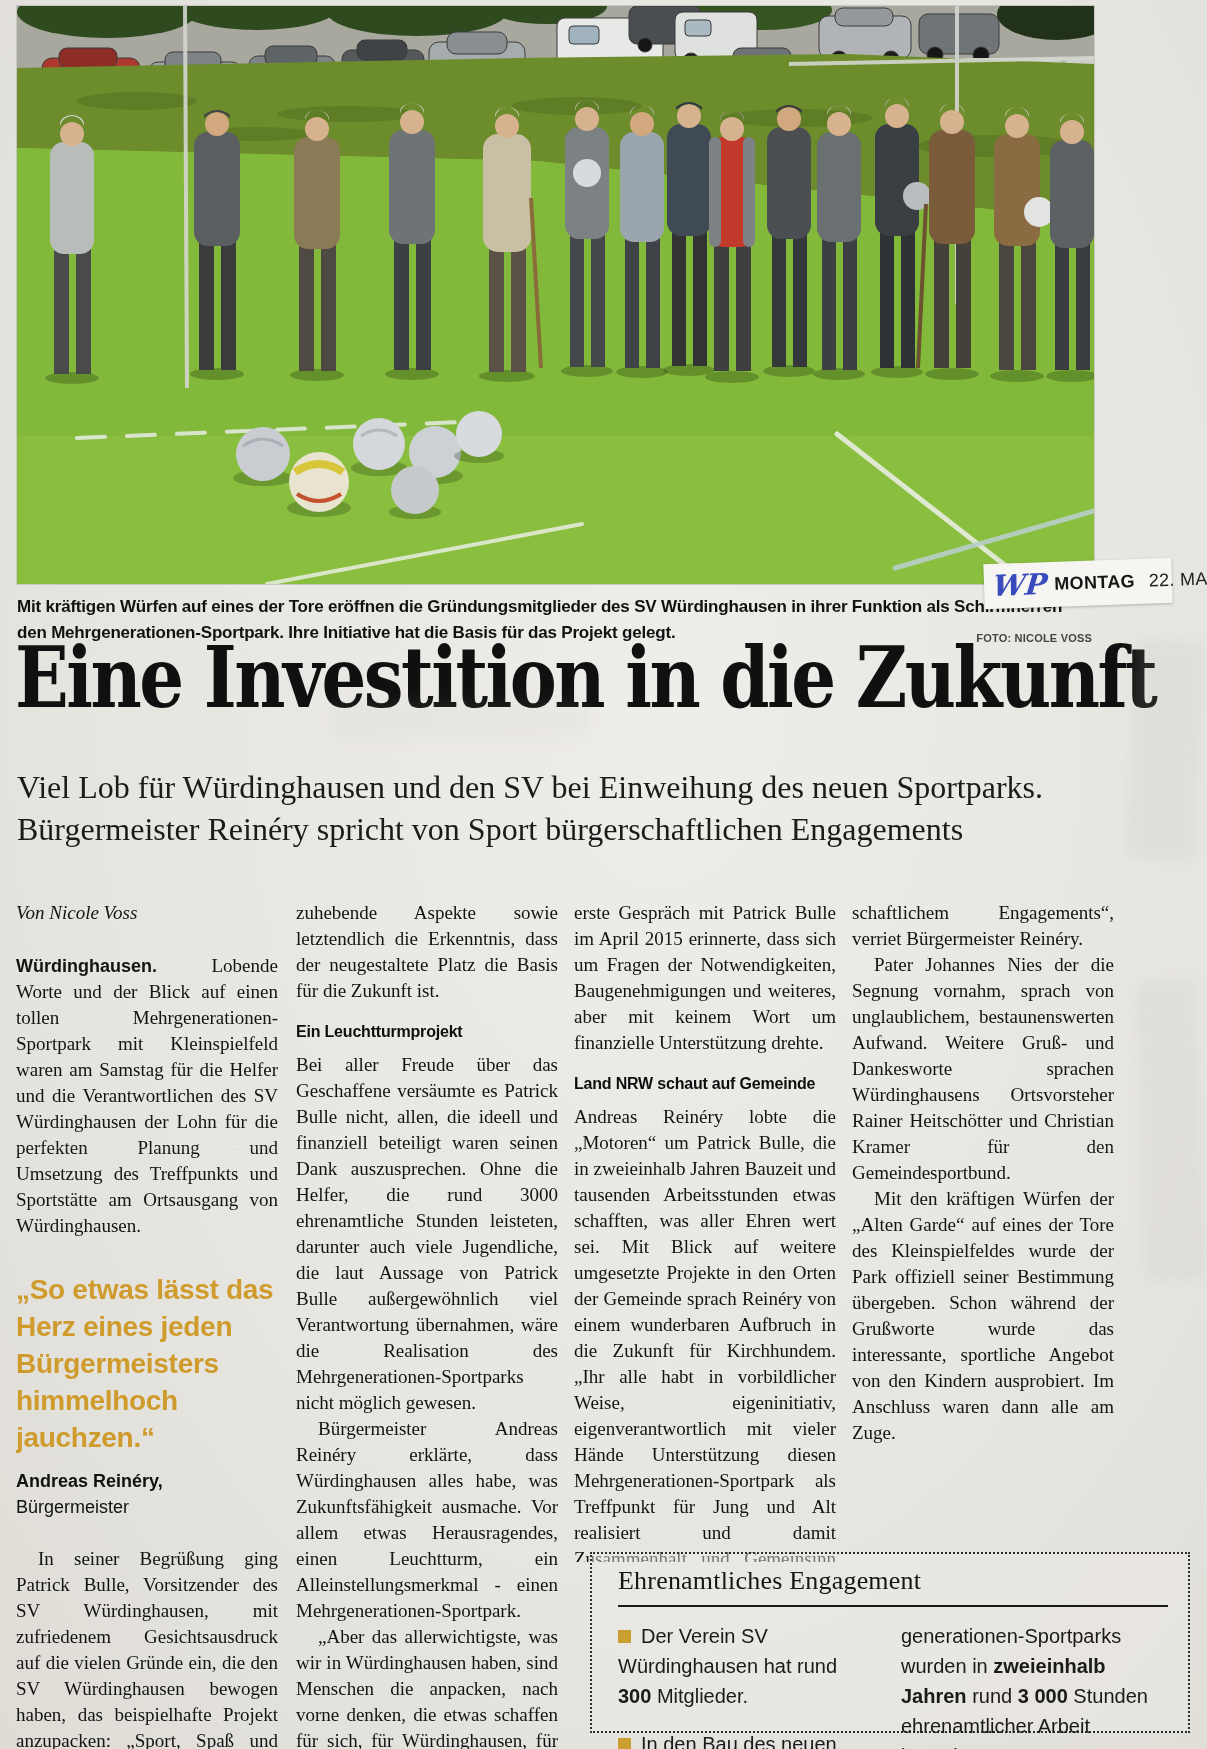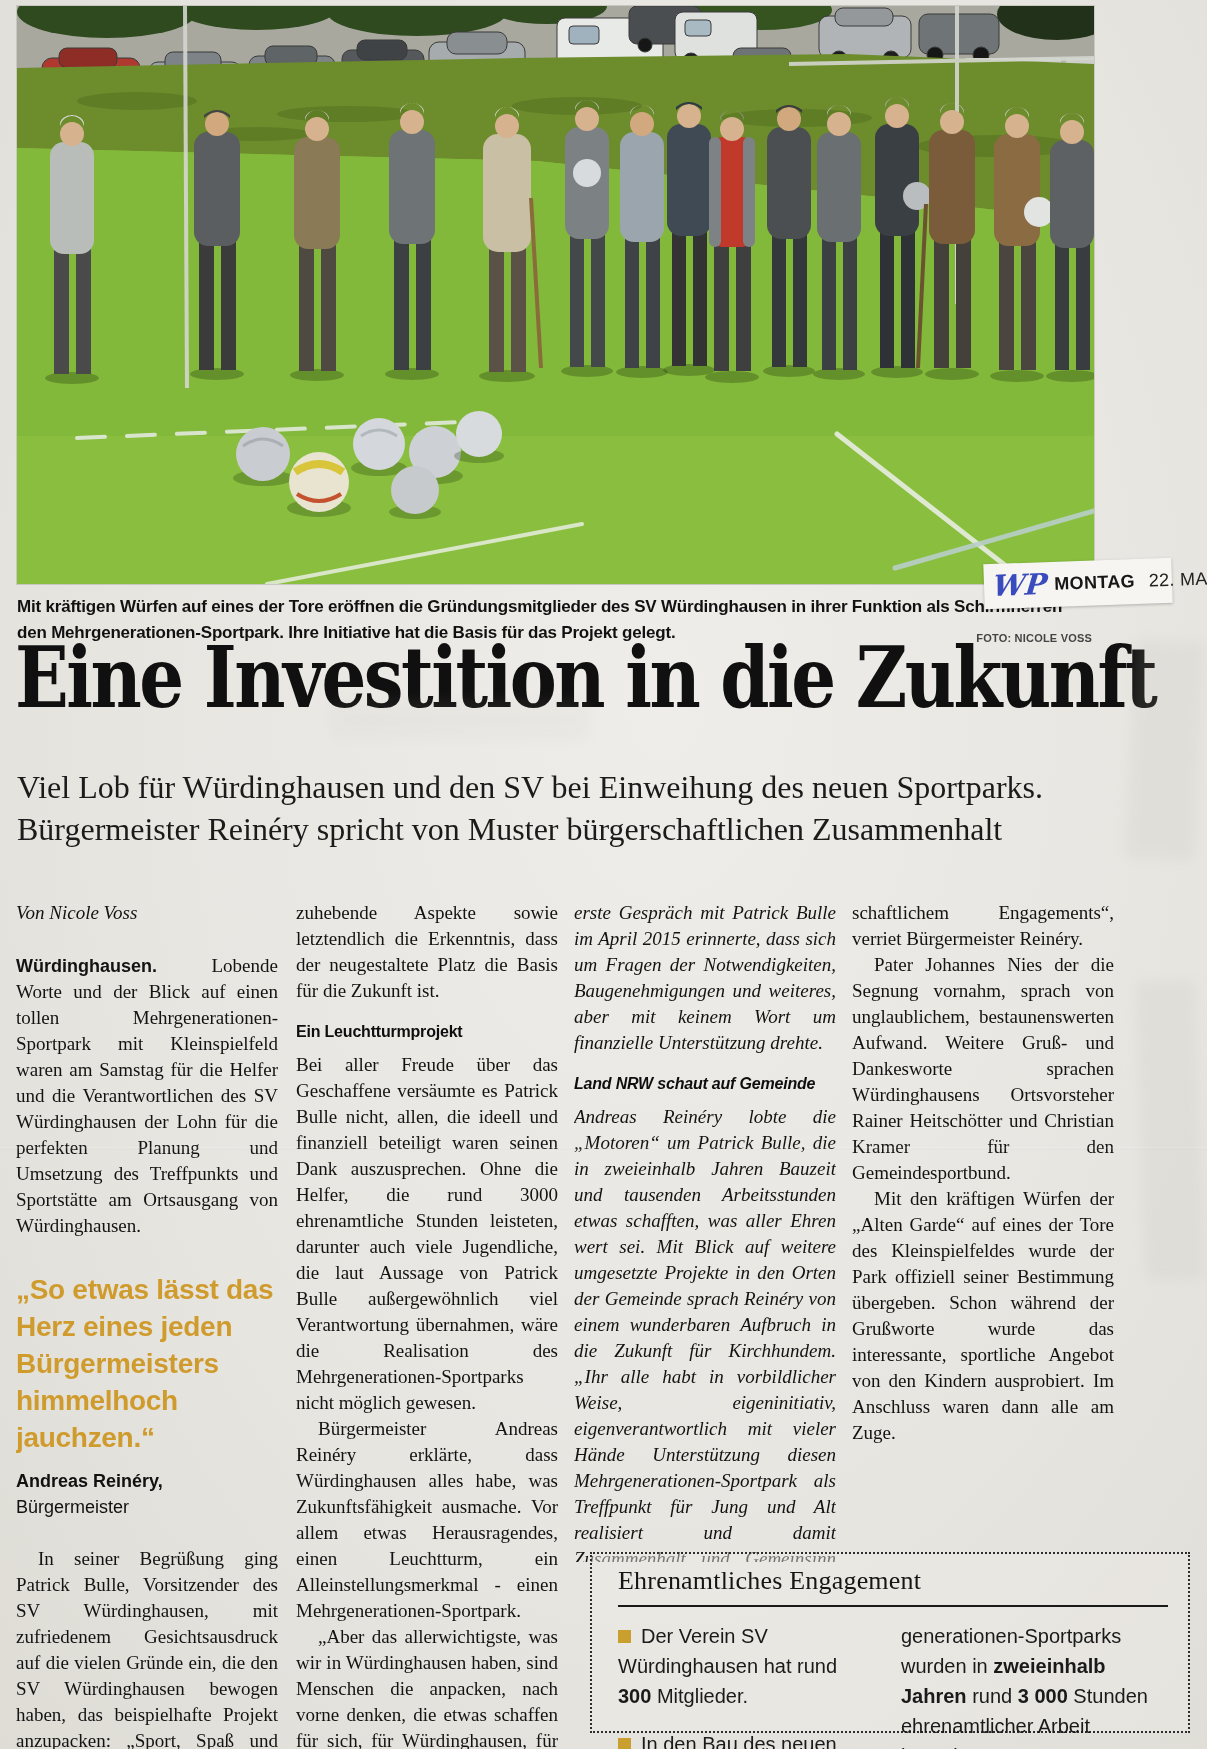--- a/index.html
+++ b/index.html
@@ -41,21 +41,21 @@
     position:absolute;left:15px;top:634px;
     font-family:"DejaVu Serif", serif;font-weight:700;font-size:84px;line-height:1.05;
     letter-spacing:-3px;color:#101010;white-space:nowrap;
     transform:scaleX(.84);transform-origin:left top;
   }
   .subhead{position:absolute;left:17px;top:766px;width:1180px;font-family:"Liberation Serif", serif;font-size:32px;line-height:42px;color:#1b1b1b;}
   
   .col{position:absolute;top:900px;width:262px;font-size:19px;line-height:26px;text-align:justify;color:#131313;}
   .col1{left:16px;height:878px;overflow:hidden;}
   .col2{left:296px;height:878px;overflow:hidden;}
-  .col3{left:574px;height:662px;overflow:hidden;font-style:italic;}
+  .col3{left:574px;height:662px;overflow:hidden;}
   .col4{left:852px;height:662px;overflow:hidden;}
   .byline{font-style:italic;margin:0 0 27px 0;text-align:left;}
   .para{margin:0;}
   .para.indent{text-indent:22px;}
   .lead-label{font-family:"Liberation Sans", sans-serif;font-weight:700;font-size:18px;}
   .col-subhead{
     font-family:"Liberation Sans", sans-serif;font-weight:700;font-size:16px;
     margin:15px 0 7px 0;text-align:left;letter-spacing:-.2px;color:#0e0e0e;
   }
   .pull-quote{
@@ -363,21 +363,21 @@
   <div class="stamp">
     <span class="stamp-wp">WP</span>
     <span class="stamp-day">MONTAG</span>
     <span class="stamp-sep"></span>
     <span class="stamp-date">22. MAI 2017</span>
   </div>
 
   <h1 class="headline" style="margin:0;">Eine Investition in die Zukunft</h1>
   <div class="subhead">
     <div>Viel Lob für Würdinghausen und den SV bei Einweihung des neuen Sportparks.</div>
-    <div>Bürgermeister Reinéry spricht von Muster bürgerschaftlichen Zusammenhalt</div>
+    <div>Bürgermeister Reinéry spricht von Sport bürgerschaftlichen Engagements</div>
   </div>
 
   <div class="col col1">
     <p class="byline">Von Nicole Voss</p>
     <p class="para"><span class="lead-label">Würdinghausen.</span><span> Lobende Worte und der Blick auf einen tollen Mehrgenerationen-Sportpark mit Kleinspielfeld waren am Samstag für die Helfer und die Verantwortlichen des SV Würdinghausen der Lohn für die perfekten Planung und Umsetzung des Treffpunkts und Sportstätte am Ortsausgang von Würdinghausen.</span></p>
     <p class="pull-quote">„So etwas lässt das Herz eines jeden Bürgermeisters himmelhoch jauchzen.“</p>
     <p class="quote-attrib"><b>Andreas Reinéry,</b><span> Bürgermeister</span></p>
     <p class="para indent">In seiner Begrüßung ging Patrick Bulle, Vorsitzender des SV Würdinghausen, mit zufriedenem Gesichtsausdruck auf die vielen Gründe ein, die den SV Würdinghausen bewogen haben, das beispielhafte Projekt anzupacken: „Sport, Spaß und Spiel in der Natur, die Gemeinschaft mit Freunden, Bindung zum Ort und zum Verein, Treffpunkt für Jung und Alt“. Sie waren nur einige hervor-</p>
   </div>
 

